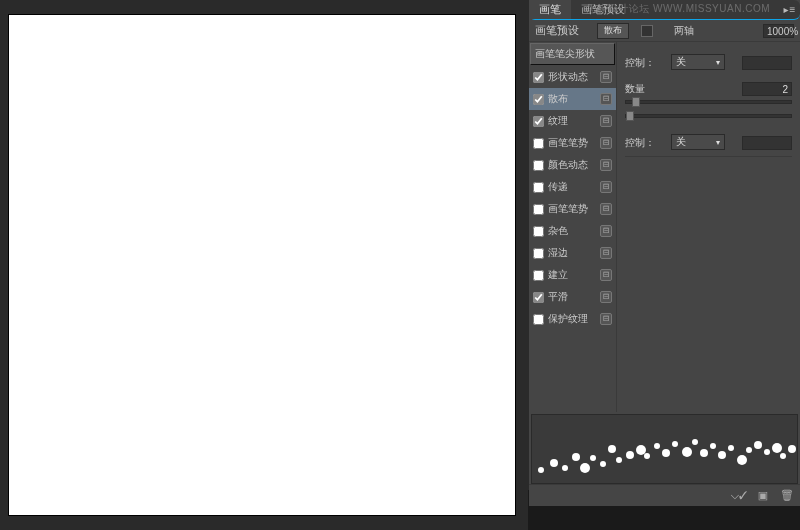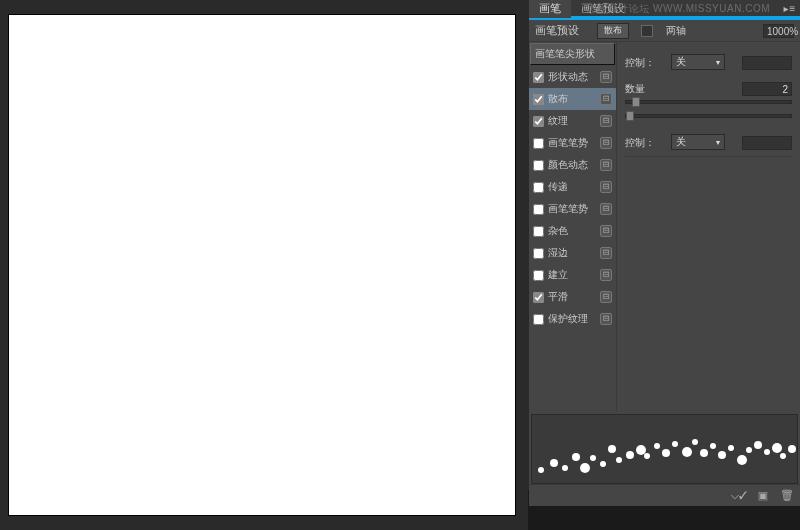--- a/index.html
+++ b/index.html
@@ -1,27 +1,27 @@
 <!DOCTYPE html>
 <html><head>
 <meta charset="utf-8">
 <style>
   * { box-sizing: border-box; margin: 0; padding: 0; }
   body { background: #1a1a1a; font-family: "Microsoft YaHei", sans-serif; font-size: 11px; color: #ccc; width: 800px; height: 530px; overflow: hidden; position: relative; }
   .canvas-area { position: absolute; left: 0; top: 0; width: 528px; height: 530px; background: #2a2a2a; }
   .canvas { position: absolute; left: 8px; top: 14px; width: 508px; height: 502px; background: #fff; border: 1px solid #000; }
   .panel { position: absolute; left: 528px; top: 0; width: 272px; height: 490px; background: #454545; border-left: 1px solid #2a2a2a; }
-  .tabs { display: flex; height: 20px; background: #383838; border-bottom: 4px solid #0ea5e9; align-items: center; }
+  .tabs { display: flex; height: 20px; background: #383838; border-bottom: 1px solid #0ea5e9; align-items: center; border-radius: 6px; }
   .tab { padding: 2px 10px; font-size: 11px; color: #aaa; cursor: default; }
   .tab.active { background: #454545; color: #ddd; }
   .menu-btn { margin-left: auto; width: 20px; text-align: center; color: #bbb; font-size: 10px; letter-spacing: 1px; }
   .preset-row { display: flex; align-items: center; height: 22px; padding: 0 6px; border-bottom: 1px solid #3a3a3a; }
   .preset-label { flex: 0 0 58px; font-size: 11px; }
   .thumb-box { width: 32px; height: 16px; background: #555; border: 1px solid #2a2a2a; margin: 0 4px; display: flex; align-items: center; justify-content: center; font-size: 9px; color: #ddd; }
-  .flip-btn { display: flex; align-items: center; gap: 13px; margin-left: 8px; font-size: 10px; }
+  .flip-btn { display: flex; align-items: center; gap: 21px; margin-left: 8px; font-size: 10px; }
   .flip-icon { width: 12px; height: 12px; background: #333; border: 1px solid #666; }
   .zoom { margin-left: auto; background: #333; border: 1px solid #2a2a2a; width: 31px; height: 14px; font-size: 10px; text-align: right; padding: 0 3px; line-height: 14px; }
   .body { display: flex; height: 370px; }
   .option-list { width: 88px; background: #454545; border-right: 1px solid #3a3a3a; }
   .opt-header { background: #565656; padding: 3px 4px; font-size: 10px; border: 1px outset #666; margin: 1px; }
   .opt { display: flex; align-items: center; height: 22px; padding: 0 4px; position: relative; }
   .opt.sel { background: #678; }
   .opt input[type=checkbox] { width: 11px; height: 11px; margin-right: 4px; accent-color: #888; }
   .opt .label { flex: 1; font-size: 10px; }
   .settings { flex: 1; padding: 6px 8px; }

